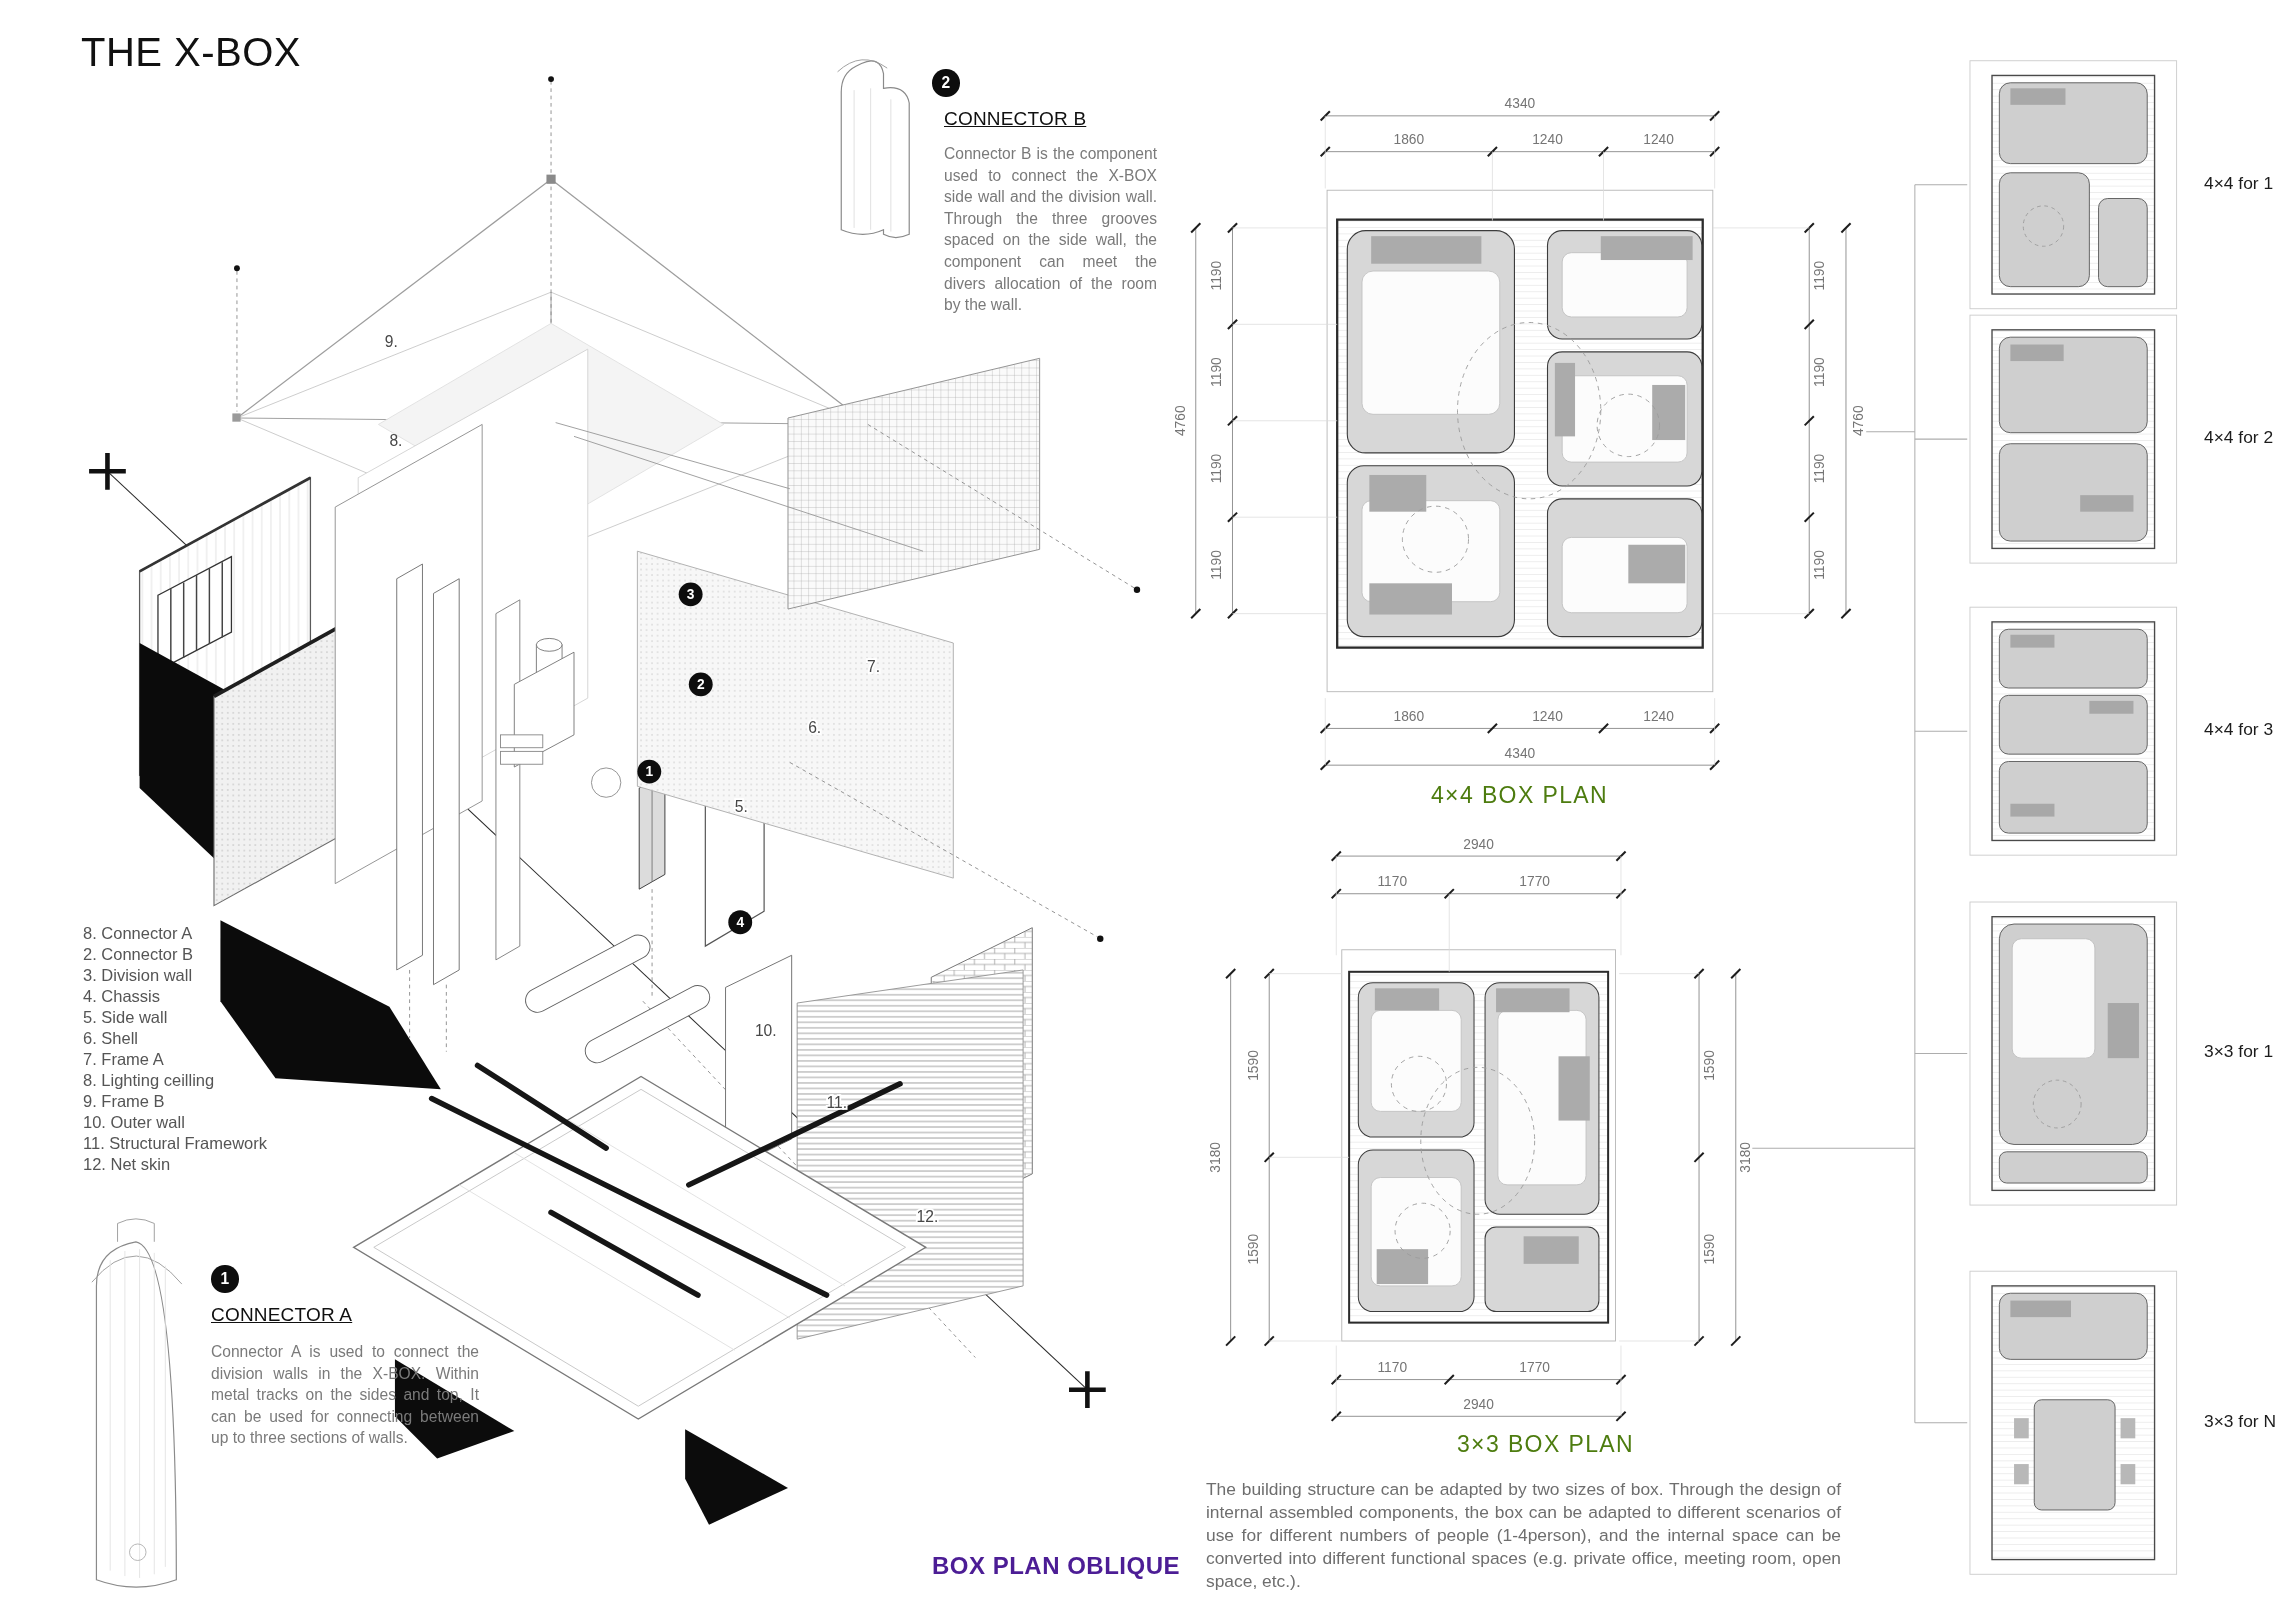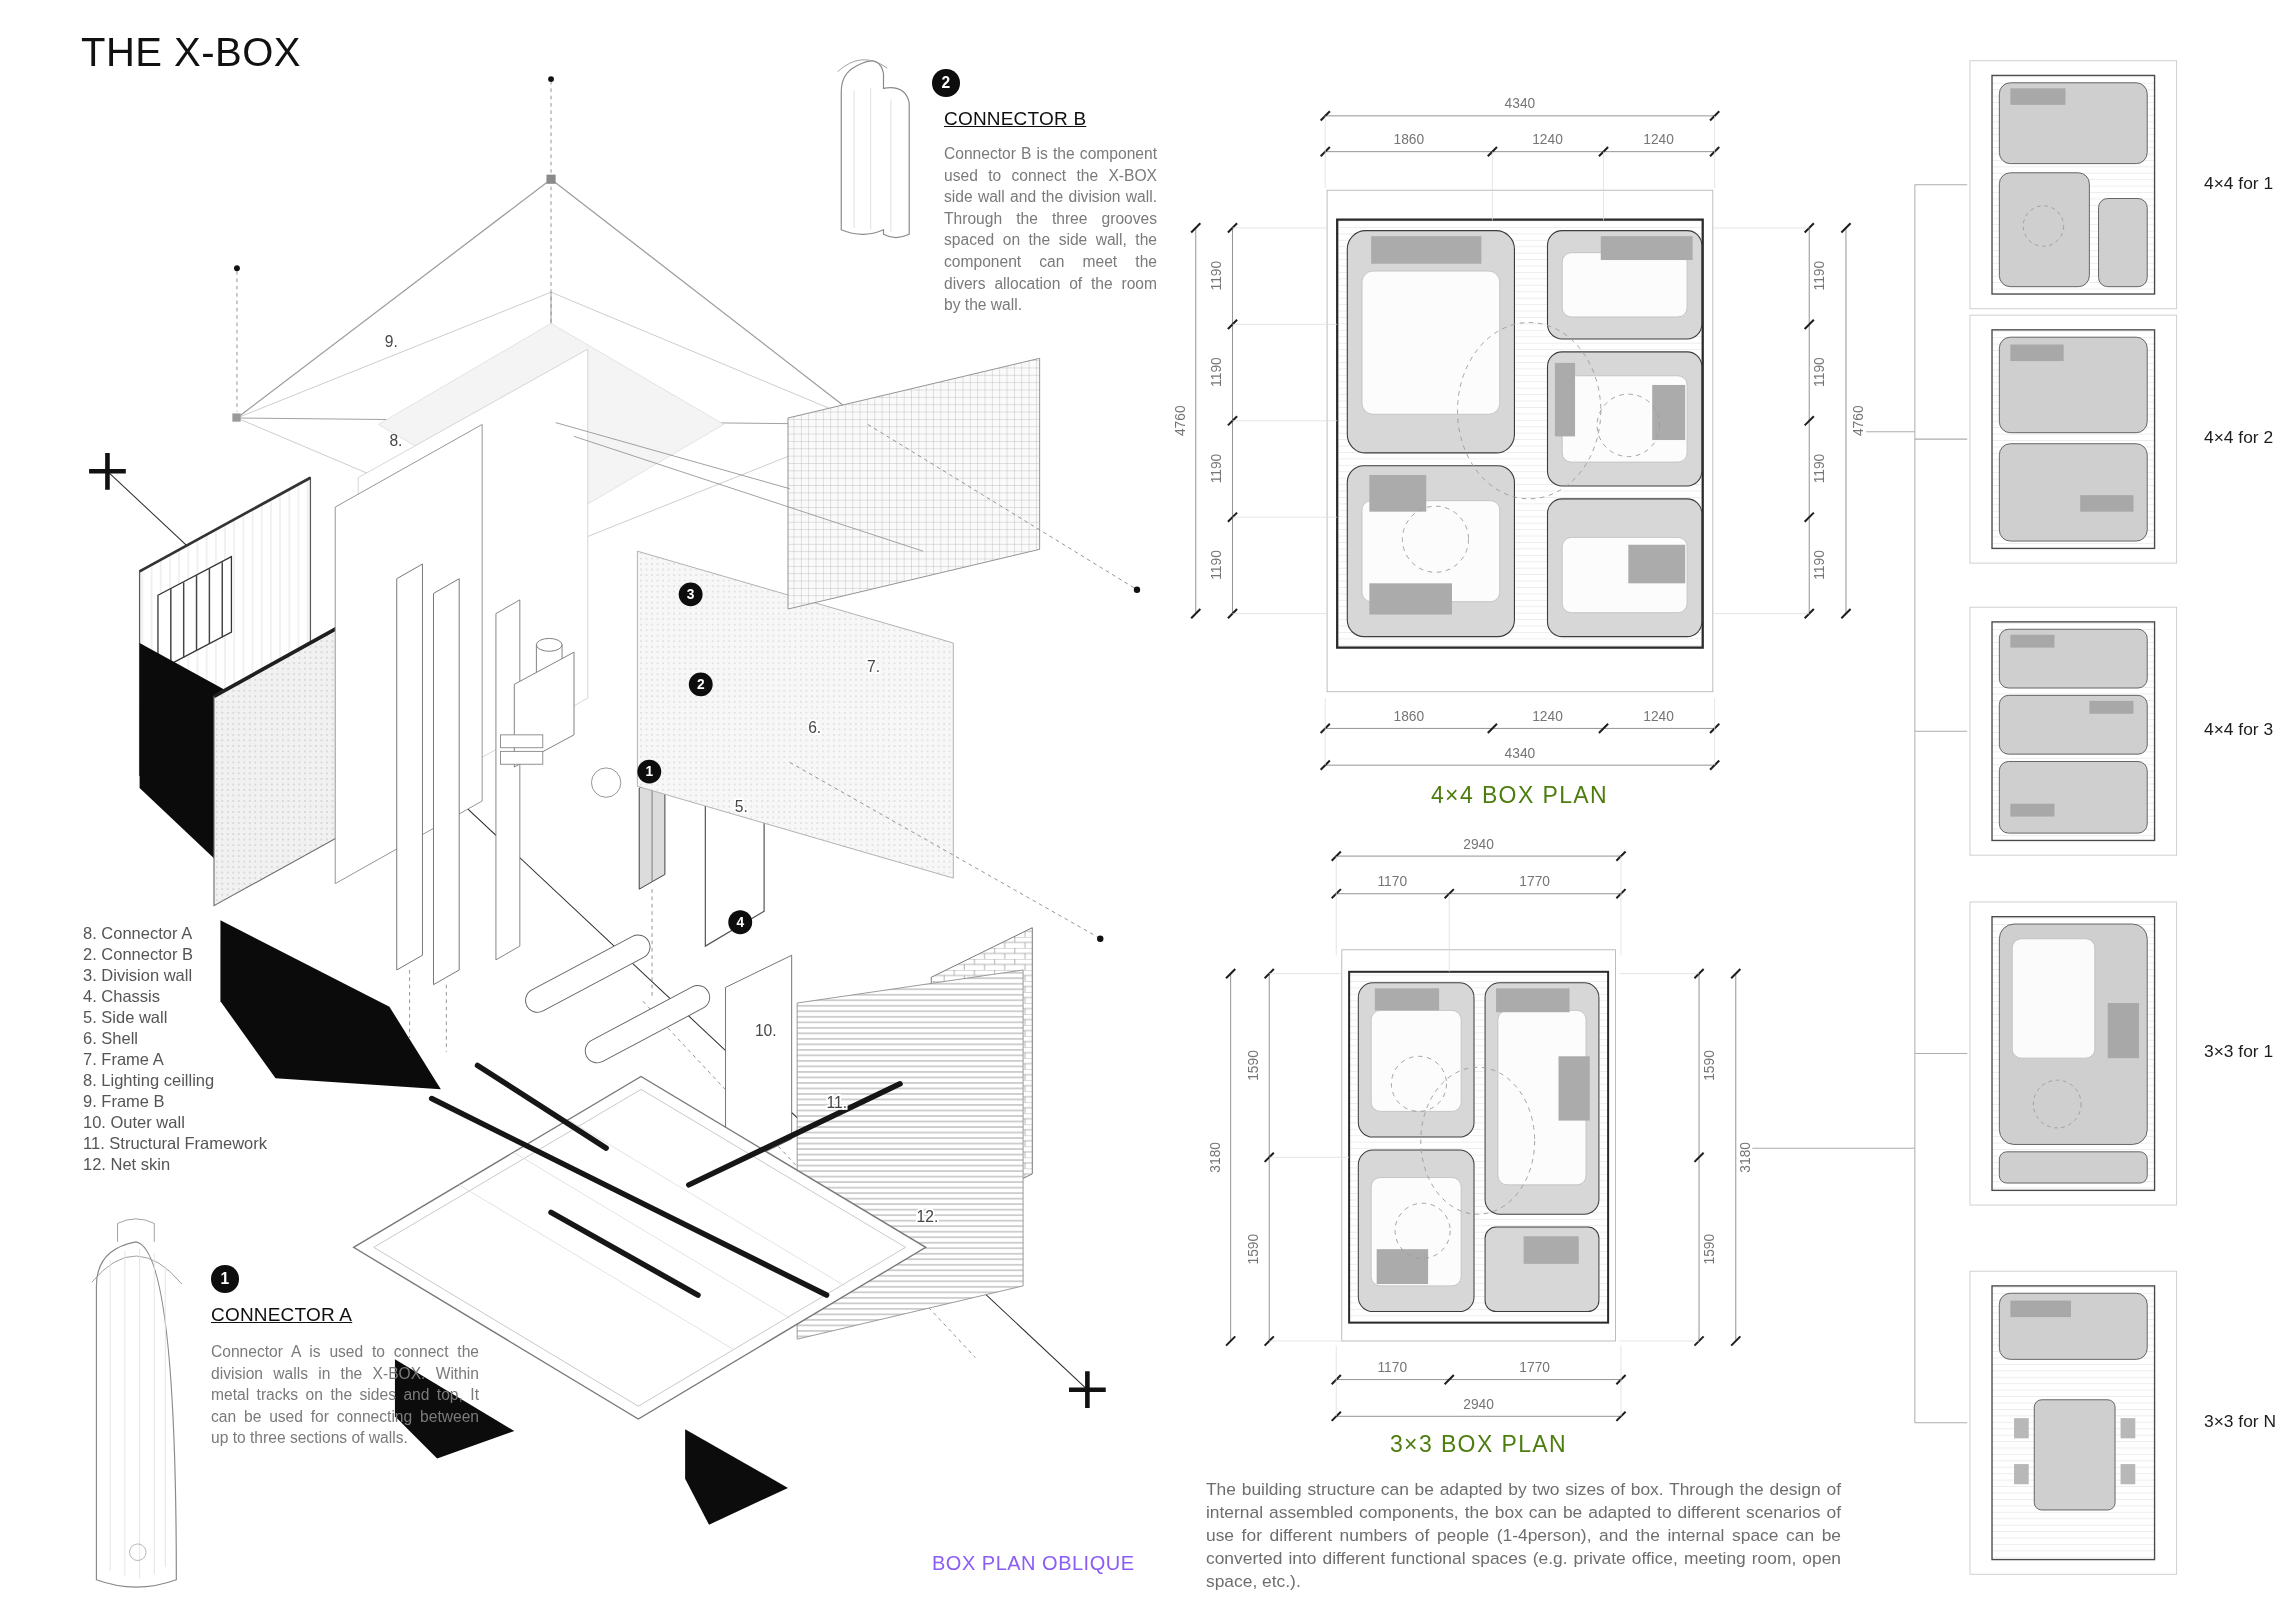--- a/index.html
+++ b/index.html
@@ -9,21 +9,21 @@
   .title{font-size:40px;line-height:1.16;letter-spacing:0.5px;color:#111;text-align:center;font-weight:400;}
   .title-r{font-size:40px;letter-spacing:0.5px;color:#111;font-weight:400;white-space:nowrap;}
   .sec-head{font-size:19px;letter-spacing:0.2px;color:#101010;font-weight:400;text-decoration:underline;}
   .body-txt{font-size:15.6px;line-height:21.6px;color:#7a7a7a;text-align:justify;}
   .body-txt-lg{font-size:17.4px;line-height:23px;color:#6e6e6e;text-align:justify;}
   .parts{font-size:16.5px;line-height:21px;color:#555;}
   .parts div{white-space:nowrap;}
   .badge{width:27.5px;height:27.5px;border-radius:50%;background:#0d0d0d;color:#fff;
          display:flex;align-items:center;justify-content:center;font-size:15.6px;font-weight:bold;}
   .plan-label{font-size:23px;letter-spacing:1.4px;color:#4d7c0f;text-align:center;font-weight:400;white-space:nowrap;}
-  .oblique{font-size:20px;letter-spacing:0.5px;color:#8b5cf6;font-weight:400;white-space:nowrap;}
+  .oblique{font-size:24px;letter-spacing:0.5px;color:#4c1d95;font-weight:700;white-space:nowrap;}
   .variant{font-size:17.4px;color:#1c1c1c;white-space:nowrap;}
   svg{position:absolute;left:0;top:0;}
   svg text{font-family:"Liberation Sans",sans-serif;}
   .dimt{font-size:15px;fill:#757575;}
   .callout{font-size:17px;fill:#474747;}
   .badge-t{font-size:15px;fill:#ffffff;font-weight:bold;text-anchor:middle;}
   .ln{stroke:#999;fill:none;stroke-width:1;}
   .lnd{stroke:#8c8c8c;fill:none;stroke-width:1;stroke-dasharray:4 4;}
   .ext{stroke:#dcdcdc;stroke-width:.8;}
   .dim{stroke:#8a8a8a;stroke-width:1;}
@@ -516,21 +516,21 @@
   <div class="abs badge" style="left:211px;top:1265px;">
     <span>1</span>
   </div>
   <div class="abs sec-head" style="left:211px;top:1304px;">CONNECTOR A</div>
   <div class="abs body-txt" style="left:211px;top:1341px;width:268px;">Connector A is used to connect the division walls in the X-BOX. Within metal tracks on the sides and top, It can be used for connecting between up to three sections of walls.</div>
 
   <div class="abs oblique" style="left:932px;top:1552px;">BOX PLAN OBLIQUE</div>
 
 
   <div class="abs plan-label" style="left:1336px;top:782px;width:367px;">4×4 BOX PLAN</div>
-  <div class="abs plan-label" style="left:1295px;top:1431px;width:367px;text-align:center;">3×3 BOX PLAN</div>
+  <div class="abs plan-label" style="left:1362px;top:1431px;width:367px;text-align:center;">3×3 BOX PLAN</div>
 
   <div class="abs body-txt-lg" style="left:1206px;top:1478px;width:635px;">The building structure can be adapted by two sizes of box. Through the design of internal assembled components, the box can be adapted to different scenarios of use for different numbers of people (1-4person), and the internal space can be converted into different functional spaces (e.g. private office, meeting room, open space, etc.).</div>
 
   <div class="abs variant" style="left:2204px;top:173px;">4×4 for 1</div>
   <div class="abs variant" style="left:2204px;top:427px;">4×4 for 2</div>
   <div class="abs variant" style="left:2204px;top:719px;">4×4 for 3</div>
   <div class="abs variant" style="left:2204px;top:1041px;">3×3 for 1</div>
   <div class="abs variant" style="left:2204px;top:1411px;">3×3 for N</div>
 
 </div>

